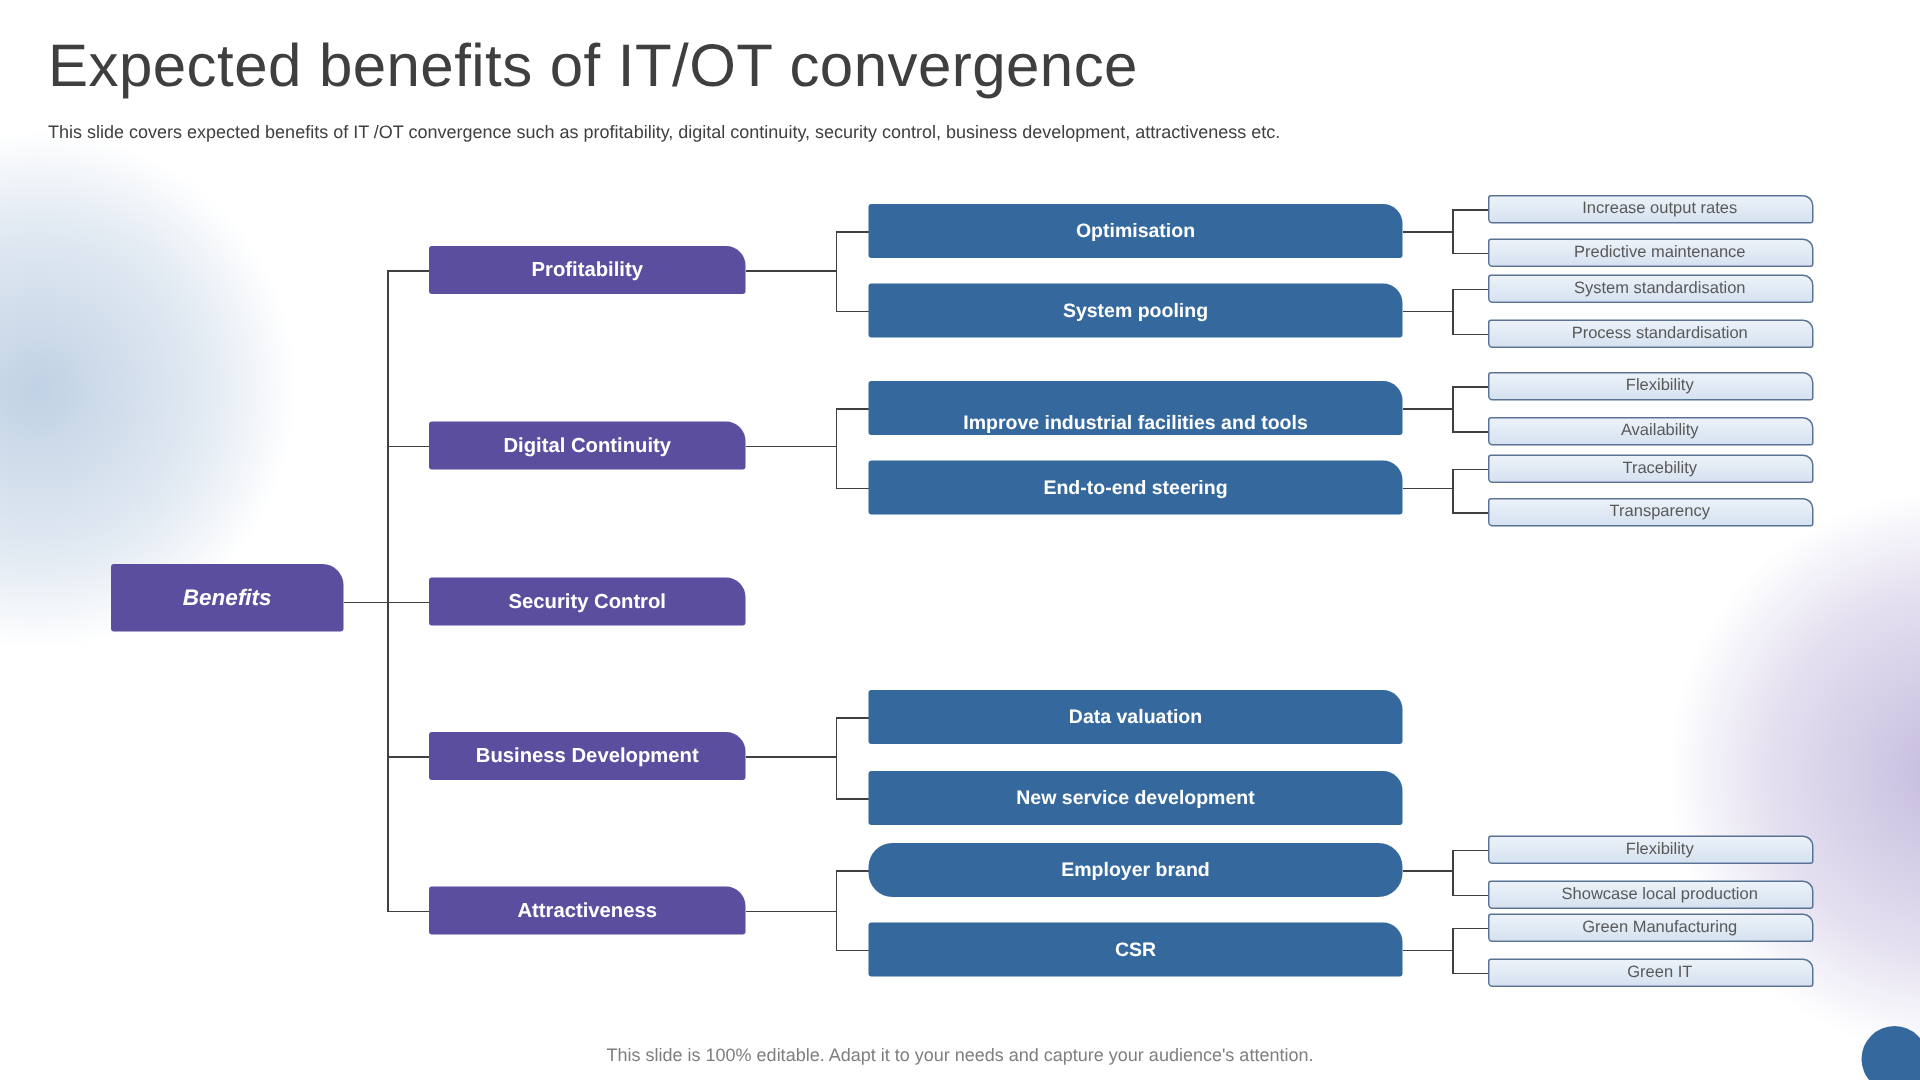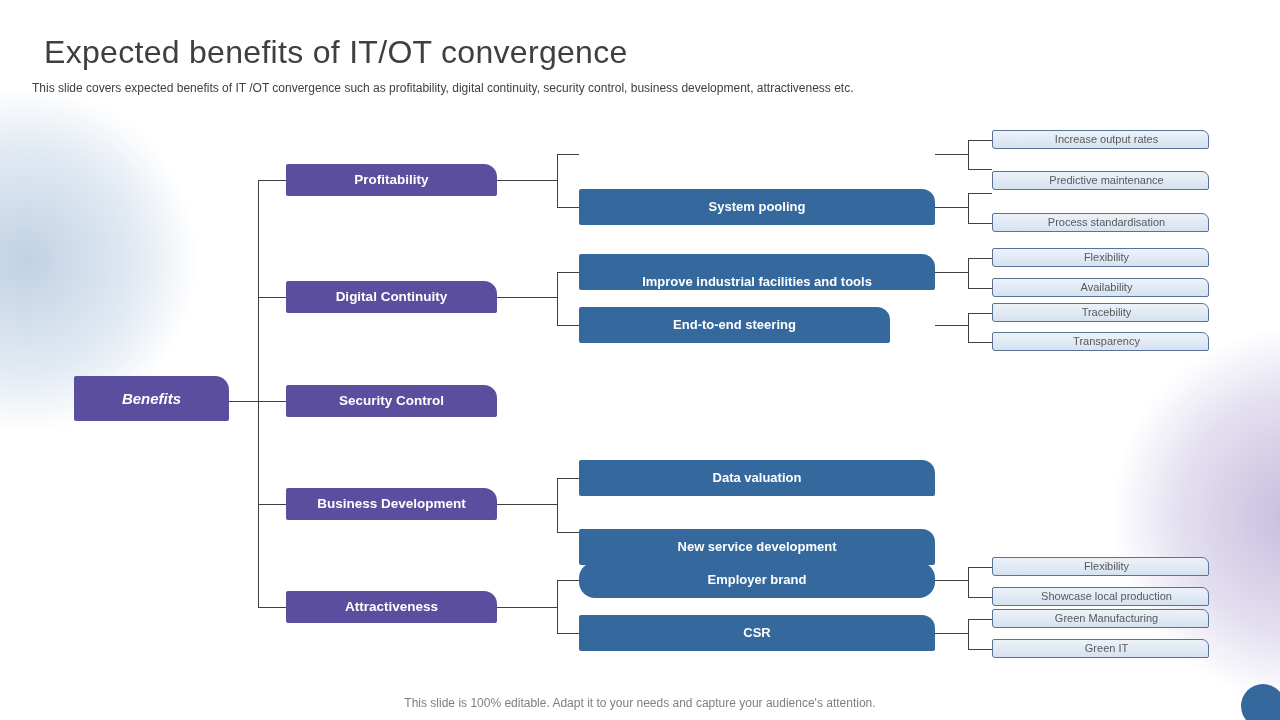--- a/index.html
+++ b/index.html
@@ -18,22 +18,22 @@
     position:absolute;left:1110px;top:325px;width:380px;height:380px;border-radius:50%;
     background:radial-gradient(circle, rgba(148,131,194,0.55) 0%, rgba(148,131,194,0.25) 45%, rgba(148,131,194,0) 70%);
     pointer-events:none;
   }
   .corner-circle{
     position:absolute;left:1241px;top:684px;width:44px;height:44px;border-radius:50%;
     background:var(--accent-circle,#35699D);
   }
   
   .title{
-    position:absolute;left:32px;top:22px;margin:12px;
-    font-size:32px;font-weight:400;color:#3f3f3f;letter-spacing:0.3px;white-space:nowrap;
+    position:absolute;left:32px;top:22px;margin:0;
+    font-size:40px;font-weight:400;color:#3f3f3f;letter-spacing:0.3px;white-space:nowrap;
   }
   .subtitle{
     position:absolute;left:32px;top:81px;margin:0;
     font-size:12px;color:#404040;white-space:nowrap;
   }
   .footer{
     position:absolute;left:0;top:696px;width:1280px;margin:0;text-align:center;
     font-size:12px;color:#7f7f7f;
   }
   
@@ -125,63 +125,69 @@
       <line x1="968" y1="649" x2="992" y2="649" stroke="#404040" stroke-width="1"></line>
     </svg>
 
   <div id="tree">
       <div class="node node-root" style="left: 74px; top: 376px; width: 155px; height: 45px;">
         <span>Benefits</span>
       </div>
       <div class="node node-cat" style="left: 286px; top: 164px; width: 211px; height: 32px;">
         <span>Profitability</span>
       </div>
+      <div class="node node-mid" style="left: 579px; top: 136px; width: 356px; height: 36px;">
+        <span>Optimisation</span>
+      </div>
       <div class="node node-leaf" style="left: 992px; top: 130px; width: 217px; height: 19px;">
         <span>Increase output rates</span>
       </div>
-      <div class="node node-leaf" style="left: 992px; top: 159px; width: 217px; height: 19px; margin-top: 12px;">
+      <div class="node node-leaf" style="left: 992px; top: 159px; width: 217px; height: 19px;">
         <span>Predictive maintenance</span>
       </div>
       <div class="node node-mid" style="left: 579px; top: 189px; width: 356px; height: 36px;">
         <span>System pooling</span>
       </div>
+      <div class="node node-leaf" style="left: 992px; top: 183px; width: 217px; height: 19px;">
+        <span>System standardisation</span>
+      </div>
       <div class="node node-leaf" style="left: 992px; top: 213px; width: 217px; height: 19px;">
         <span>Process standardisation</span>
       </div>
       <div class="node node-cat" style="left: 286px; top: 281px; width: 211px; height: 32px;">
         <span>Digital Continuity</span>
       </div>
       <div class="node node-mid" style="left: 579px; top: 254px; width: 356px; height: 36px; align-items: flex-end;">
         <span>Improve industrial facilities and tools</span>
       </div>
       <div class="node node-leaf" style="left: 992px; top: 248px; width: 217px; height: 19px;">
         <span>Flexibility</span>
       </div>
       <div class="node node-leaf" style="left: 992px; top: 278px; width: 217px; height: 19px;">
         <span>Availability</span>
       </div>
-      <div class="node node-mid" style="left: 579px; top: 307px; width: 311px; height: 36px;">
+      <div class="node node-mid" style="left: 579px; top: 307px; width: 356px; height: 36px;">
         <span>End-to-end steering</span>
       </div>
       <div class="node node-leaf" style="left: 992px; top: 303px; width: 217px; height: 19px;">
         <span>Tracebility</span>
       </div>
       <div class="node node-leaf" style="left: 992px; top: 332px; width: 217px; height: 19px;">
         <span>Transparency</span>
       </div>
       <div class="node node-cat" style="left: 286px; top: 385px; width: 211px; height: 32px;">
         <span>Security Control</span>
       </div>
       <div class="node node-cat" style="left: 286px; top: 488px; width: 211px; height: 32px; align-items: center;">
         <span>Business Development</span>
       </div>
       <div class="node node-mid" style="left: 579px; top: 460px; width: 356px; height: 36px;">
         <span>Data valuation</span>
       </div>
-      <div class="node node-mid" style="left: 579px; top: 514px; width: 356px; height: 36px; margin-top: 15px;">
+      <div class="node node-mid" style="left: 579px; top: 514px; width: 356px; height: 36px;">
         <span>New service development</span>
       </div>
       <div class="node node-cat" style="left: 286px; top: 591px; width: 211px; height: 32px;">
         <span>Attractiveness</span>
       </div>
       <div class="node node-mid" style="left: 579px; top: 562px; width: 356px; height: 36px; border-radius: 16px;">
         <span>Employer brand</span>
       </div>
       <div class="node node-leaf" style="left: 992px; top: 557px; width: 217px; height: 19px;">
         <span>Flexibility</span>

